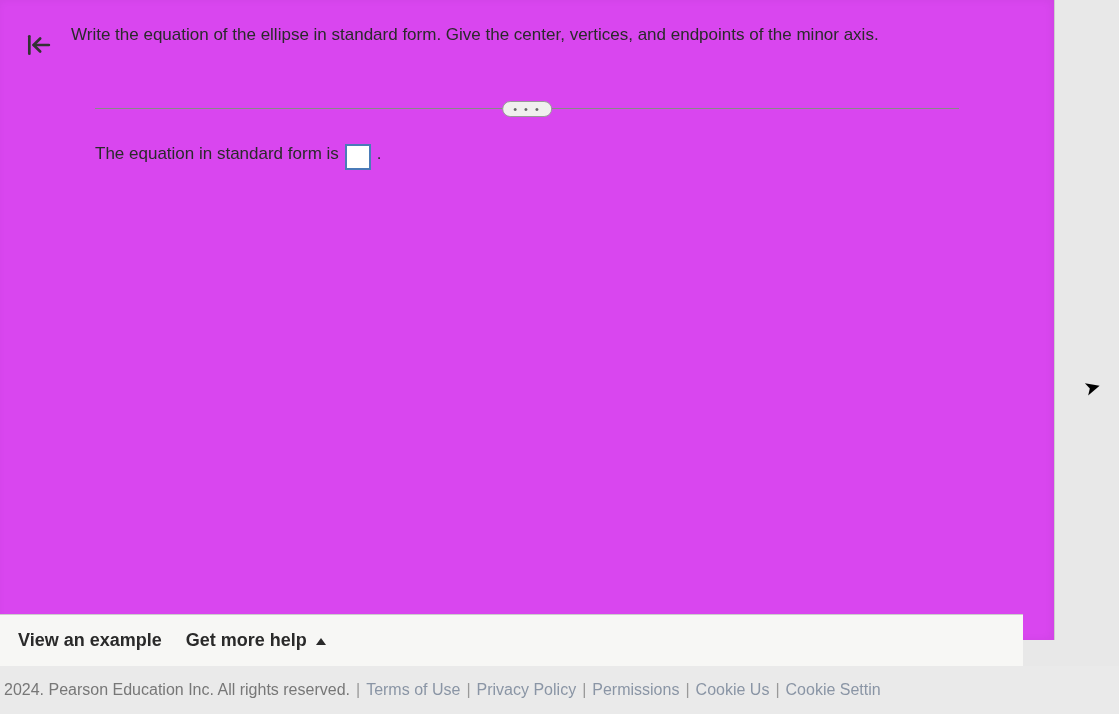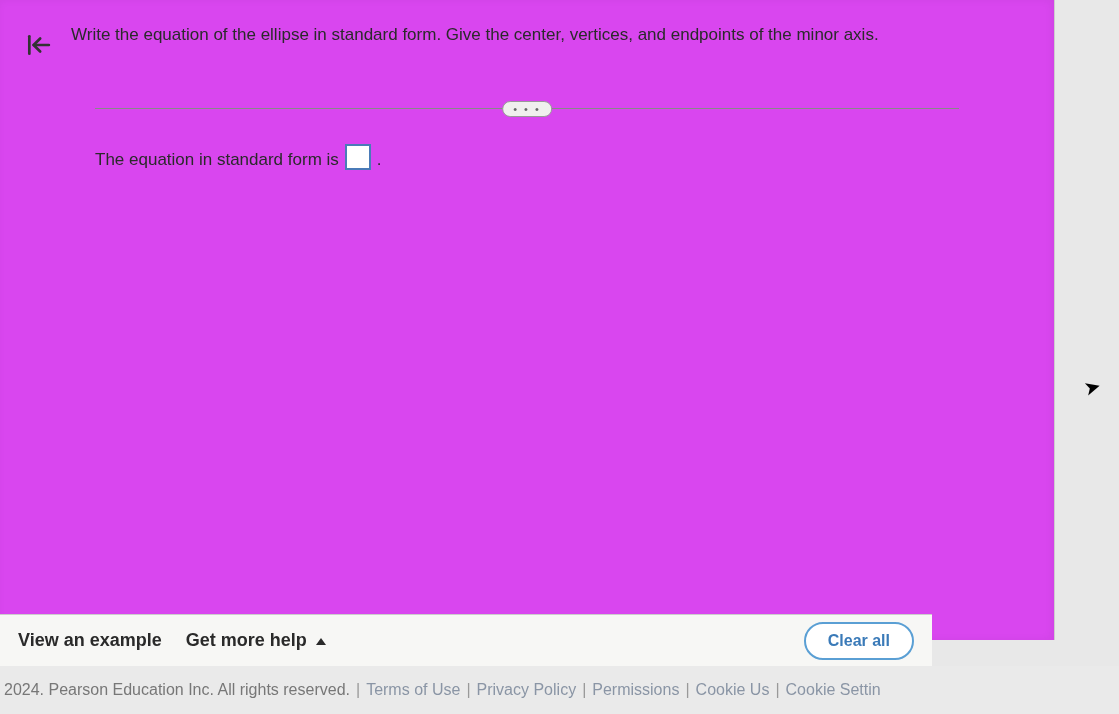--- a/index.html
+++ b/index.html
@@ -84,36 +84,36 @@
       letter-spacing: 2px;
       cursor: pointer;
     }
     .answer-area {
       padding: 35px 30px 20px 95px;
     }
     .answer-prompt {
       font-size: 17px;
       color: #2a2a2a;
       display: inline-flex;
-      align-items: flex-end;
+      align-items: flex-start;
       gap: 6px;
     }
     .answer-box {
       display: inline-block;
       width: 26px;
       height: 26px;
       border: 2px solid #4a7bb8;
       background: #fff;
       vertical-align: middle;
     }
     .bottom-bar {
       position: absolute;
       bottom: 48px;
       left: 0;
-      width: 932px;
+      width: 1023px;
       height: 52px;
       background: #f7f7f5;
       border-top: 1px solid #ccc;
       display: flex;
       align-items: center;
       padding: 0 18px;
     }
     .bottom-left {
       display: flex;
       gap: 24px;
@@ -231,21 +231,20 @@
 
 <div class="bottom-bar">
   <div class="bottom-left">
     <div class="bottom-link">View an example</div>
     <div class="bottom-link">
       <span>Get more help</span>
       <span class="caret-up"></span>
     </div>
   </div>
   <div class="bottom-right">
-    <button class="btn-clear">Clear all</button>
   </div>
 </div>
 
 <div class="footer">
   <span>2024. Pearson Education Inc. All rights reserved.</span>
   <span class="sep">|</span>
   <span class="link">Terms of Use</span>
   <span class="sep">|</span>
   <span class="link">Privacy Policy</span>
   <span class="sep">|</span>

